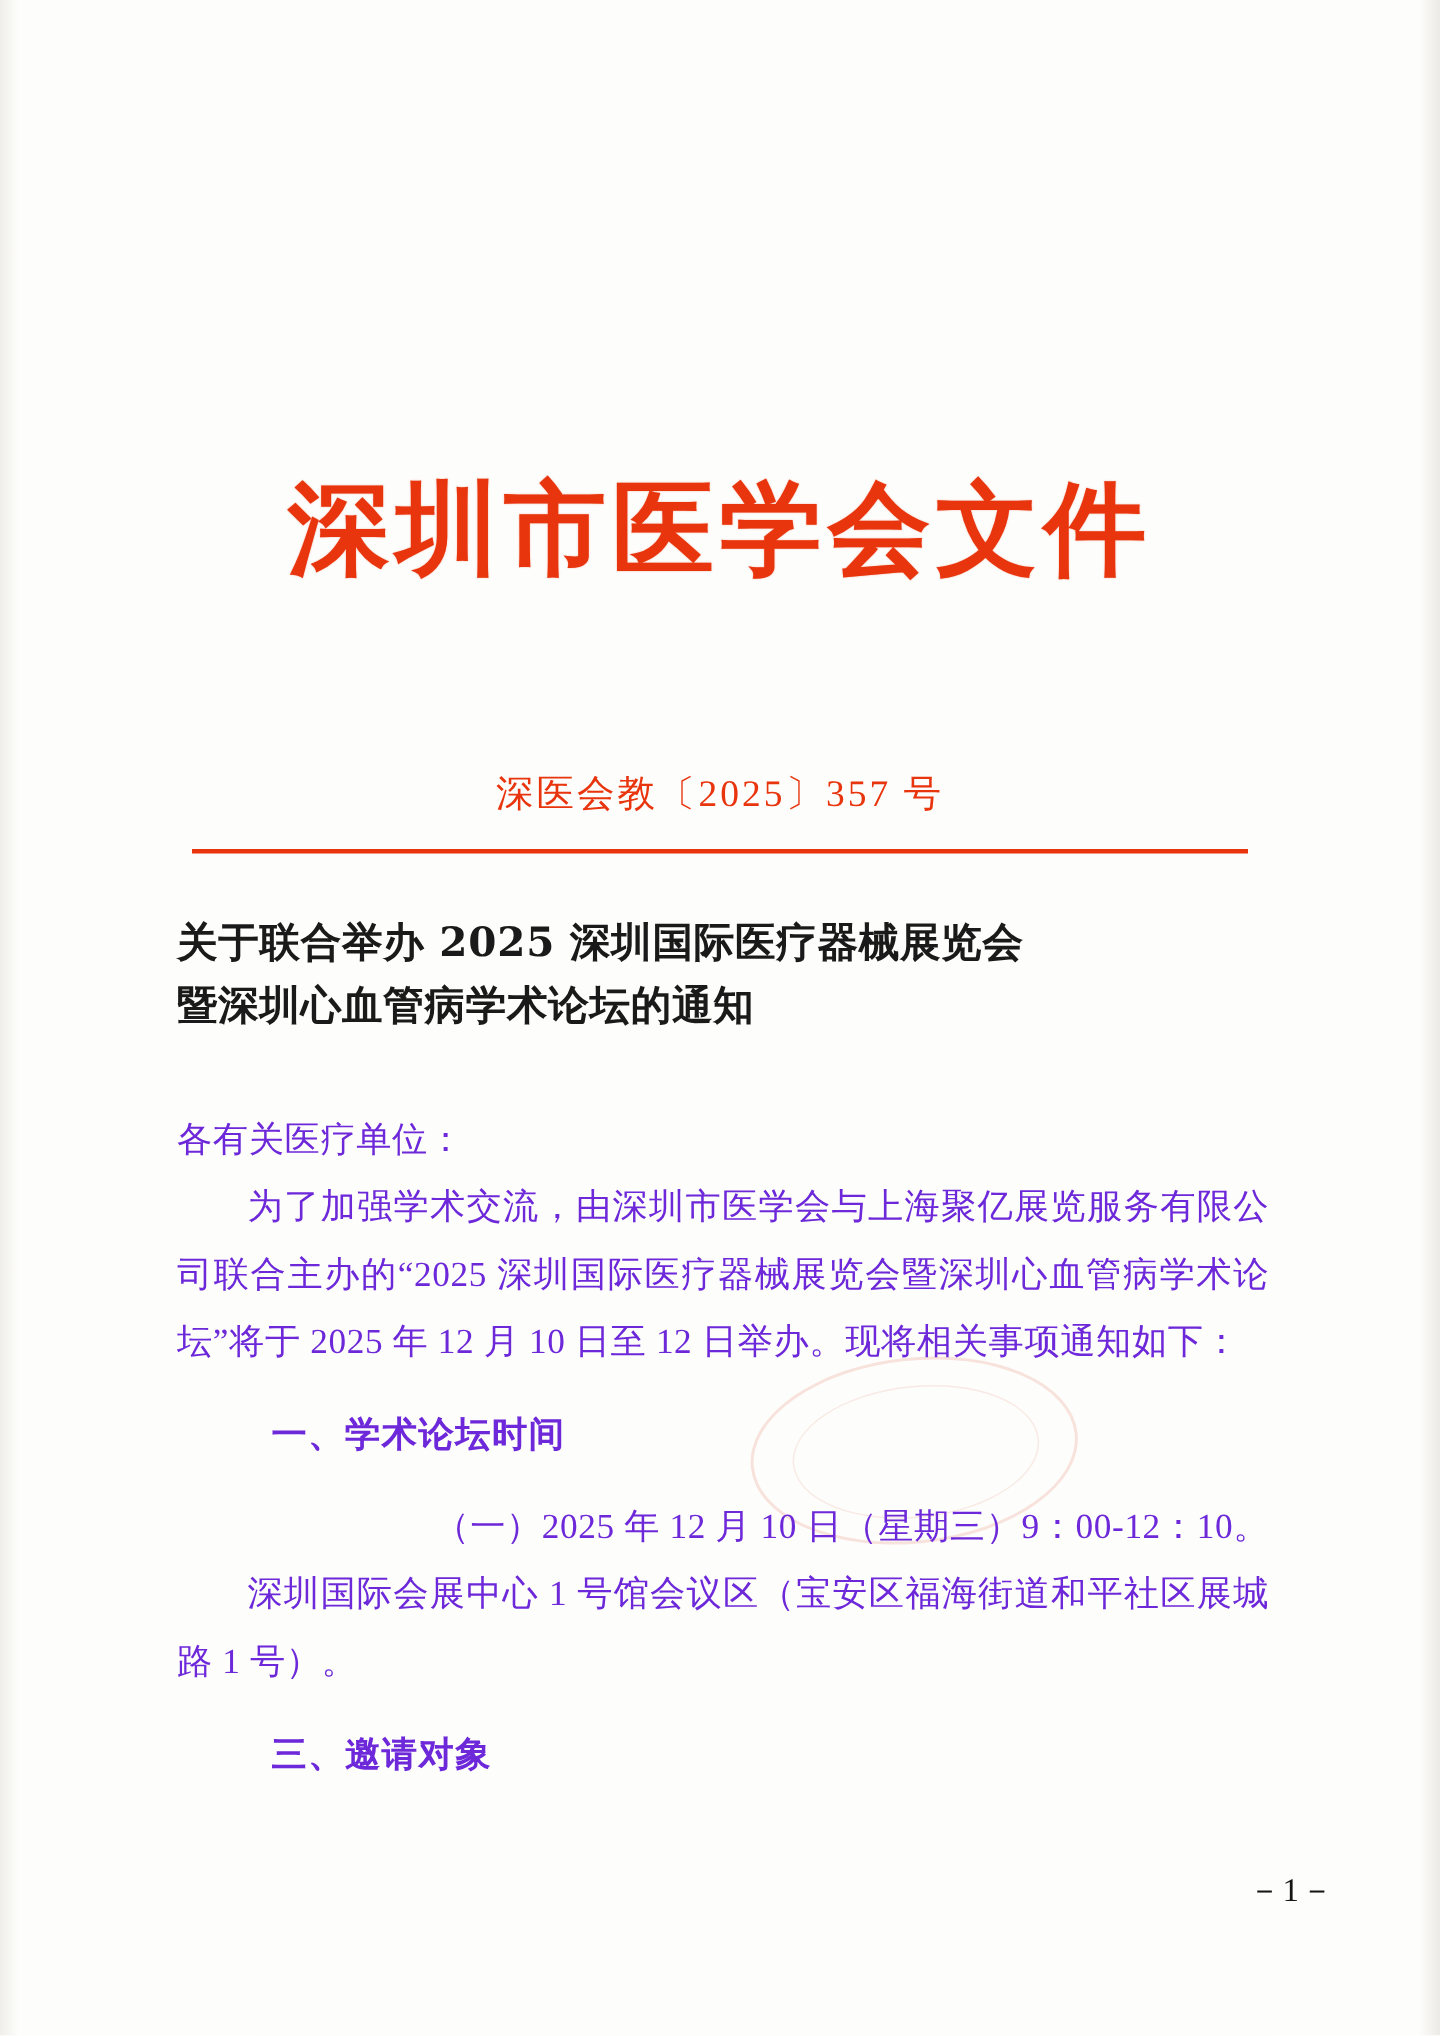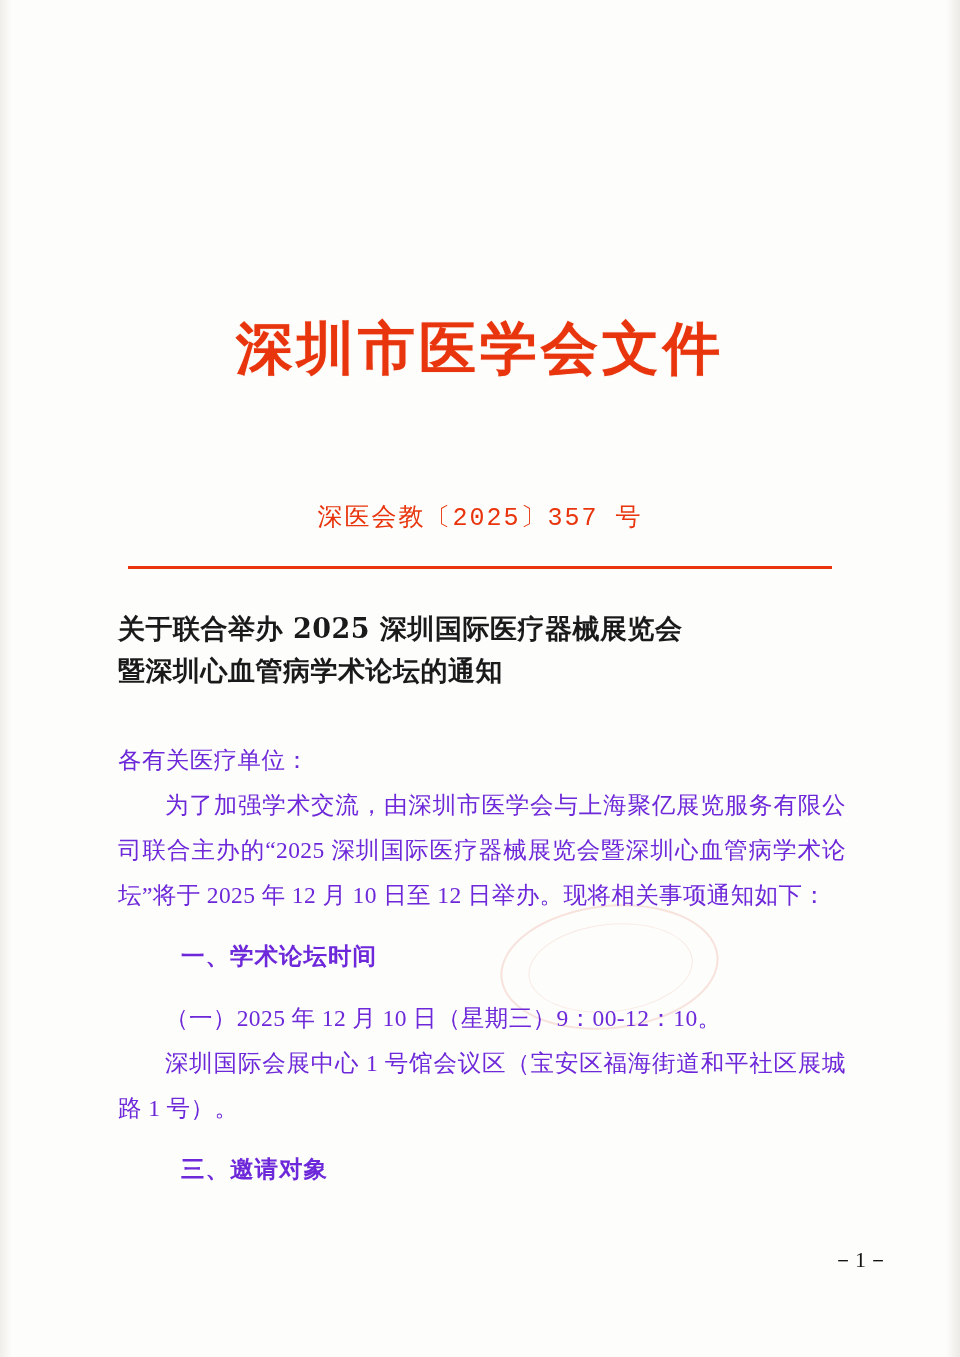--- a/index.html
+++ b/index.html
@@ -40,35 +40,35 @@
 
   .masthead {
     position: absolute;
     top: 318px;
     left: 0;
     width: 960px;
     text-align: center;
     color: #e8350d;
     font-family: "DejaVu Serif", "Liberation Serif", serif;
     font-weight: bold;
-    font-size: 57px;
+    font-size: 68px;
     letter-spacing: 4px;
     line-height: 1.05;
     white-space: nowrap;
     text-shadow: 0 0 1px rgba(232,53,13,0.5);
   }
 
   .doc-number {
     position: absolute;
-    top: 500px;
+    top: 512px;
     left: 0;
     width: 960px;
     text-align: center;
     color: #e8350d;
-    font-family: Liberation Mono, monospace;
+    font-family: Liberation Serif, serif;
     font-size: 25px;
     letter-spacing: 2px;
   }
 
   .red-rule {
     position: absolute;
     top: 566px;
     left: 128px;
     width: 704px;
     height: 3px;
@@ -109,20 +109,21 @@
   .heading-line {
     margin: 16px;
     text-indent: 2em;
     font-family: "DejaVu Serif", "Liberation Serif", serif;
     font-weight: bold;
     letter-spacing: 1px;
   }
   .list-line {
     margin: 0;
     text-indent: 2em;
+    text-align: right;
   }
 
   
   .seal {
     position: absolute;
     left: 500px;
     top: 905px;
     width: 215px;
     height: 120px;
     border-radius: 50%;

